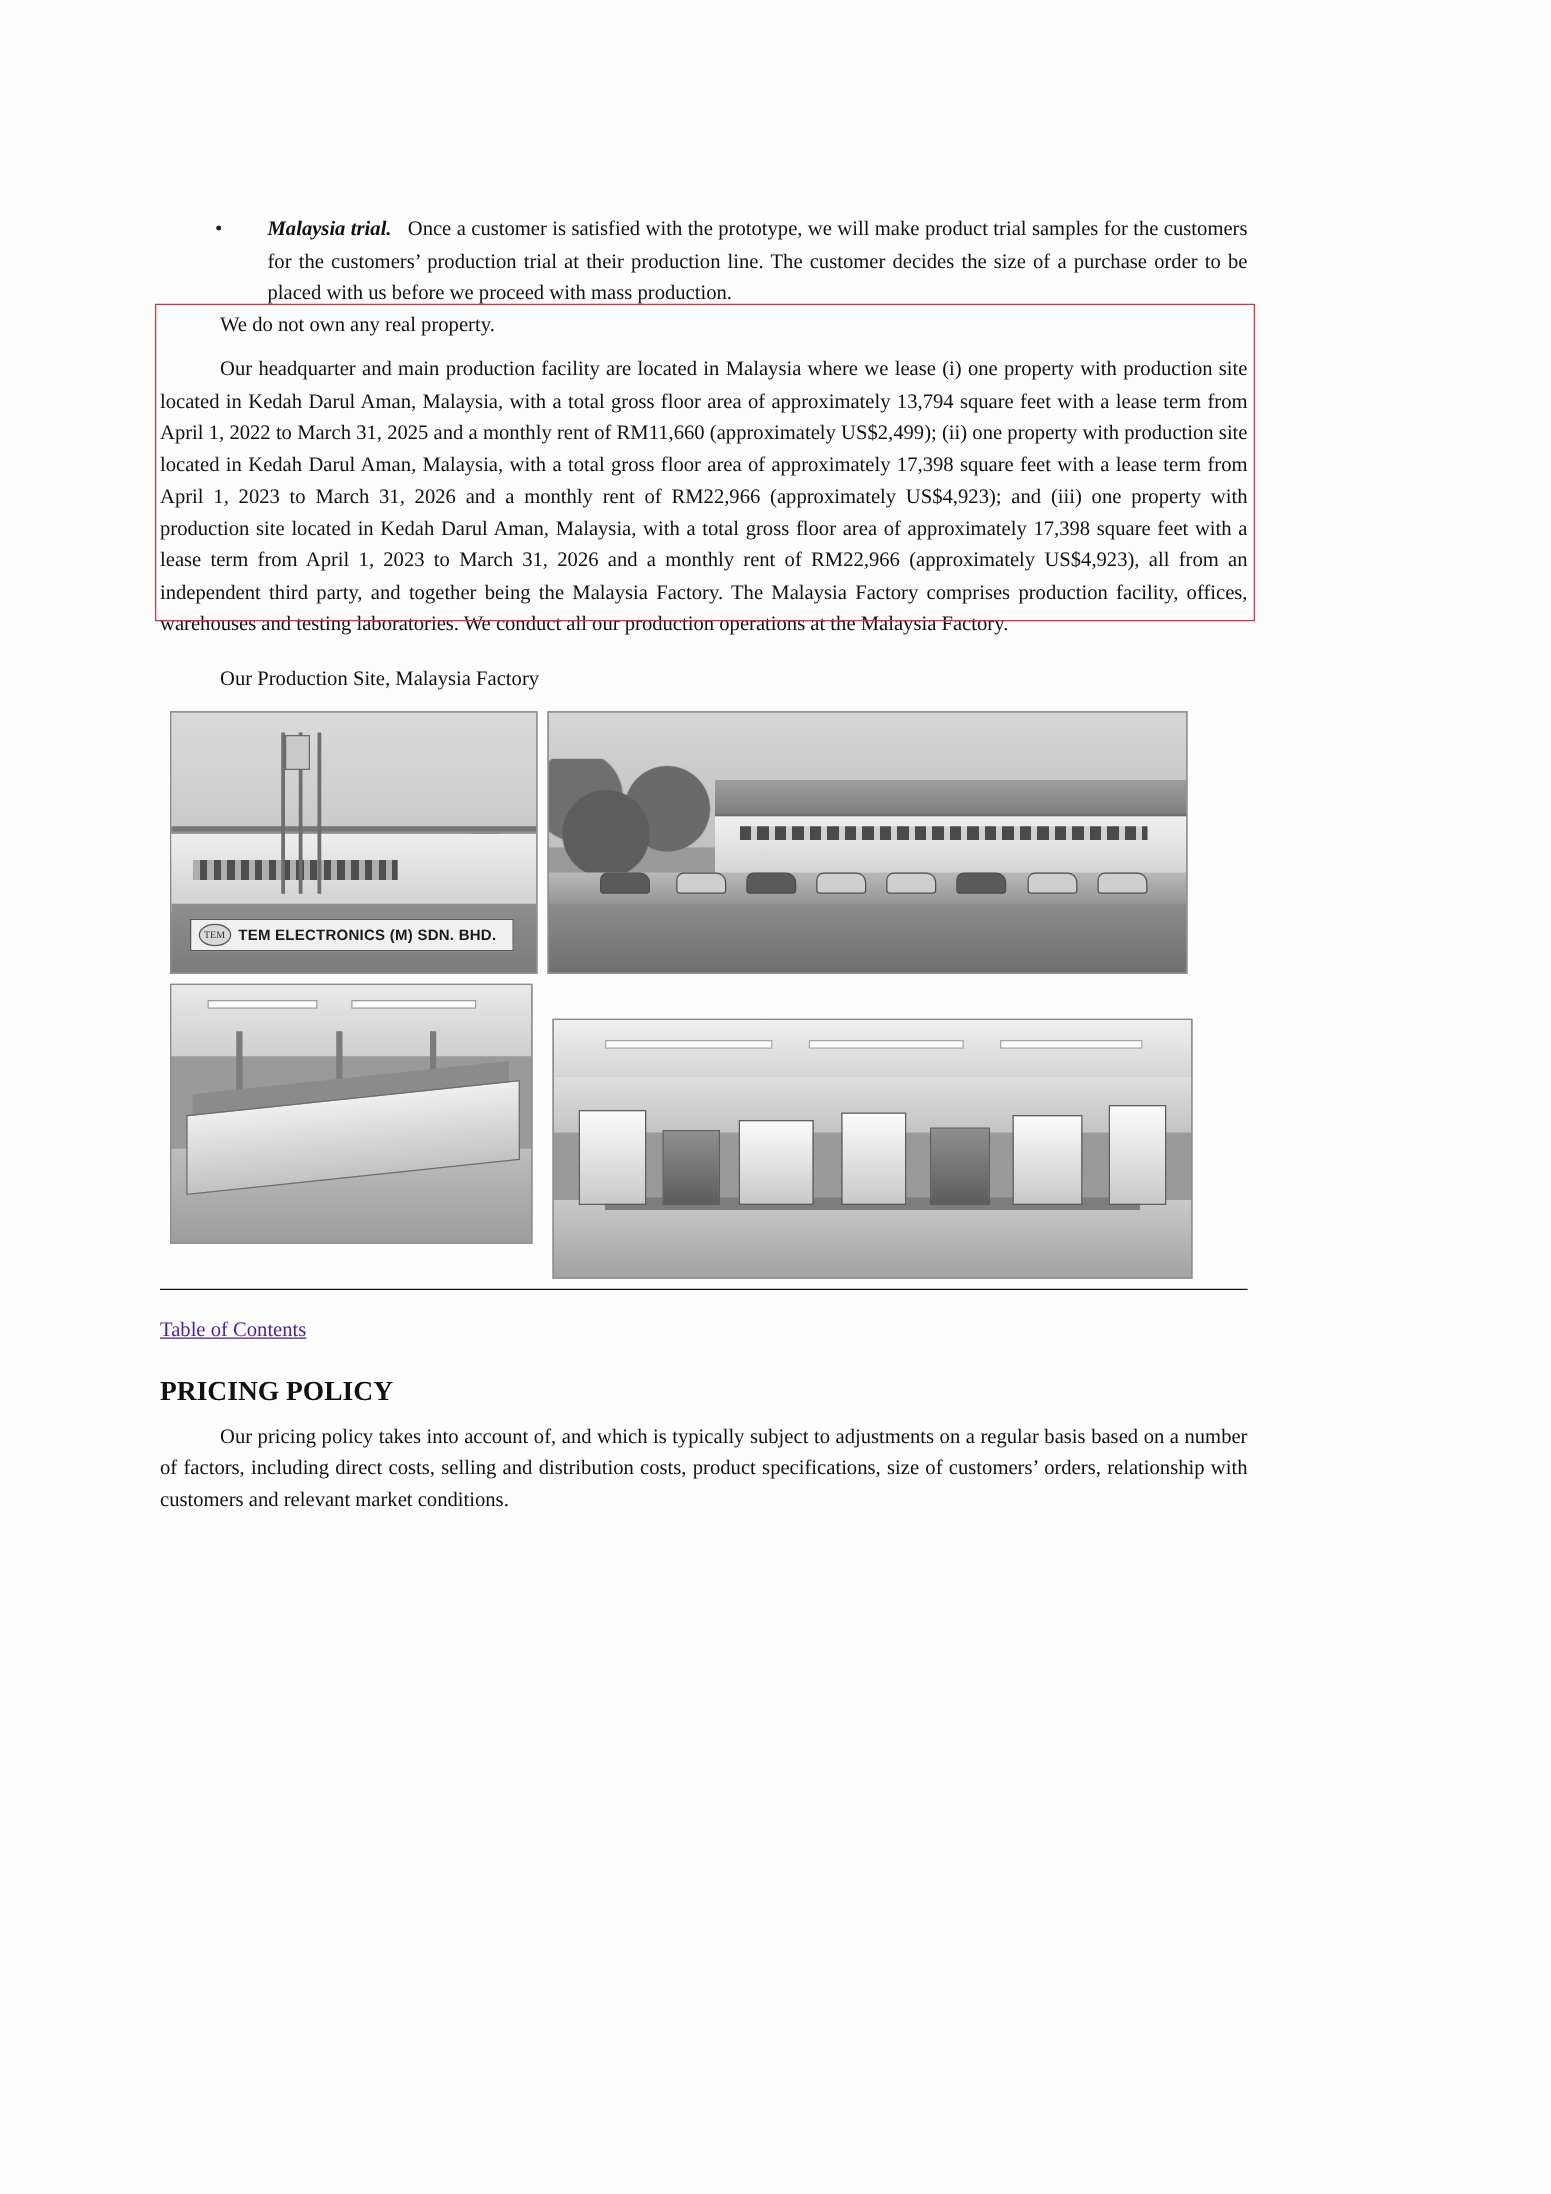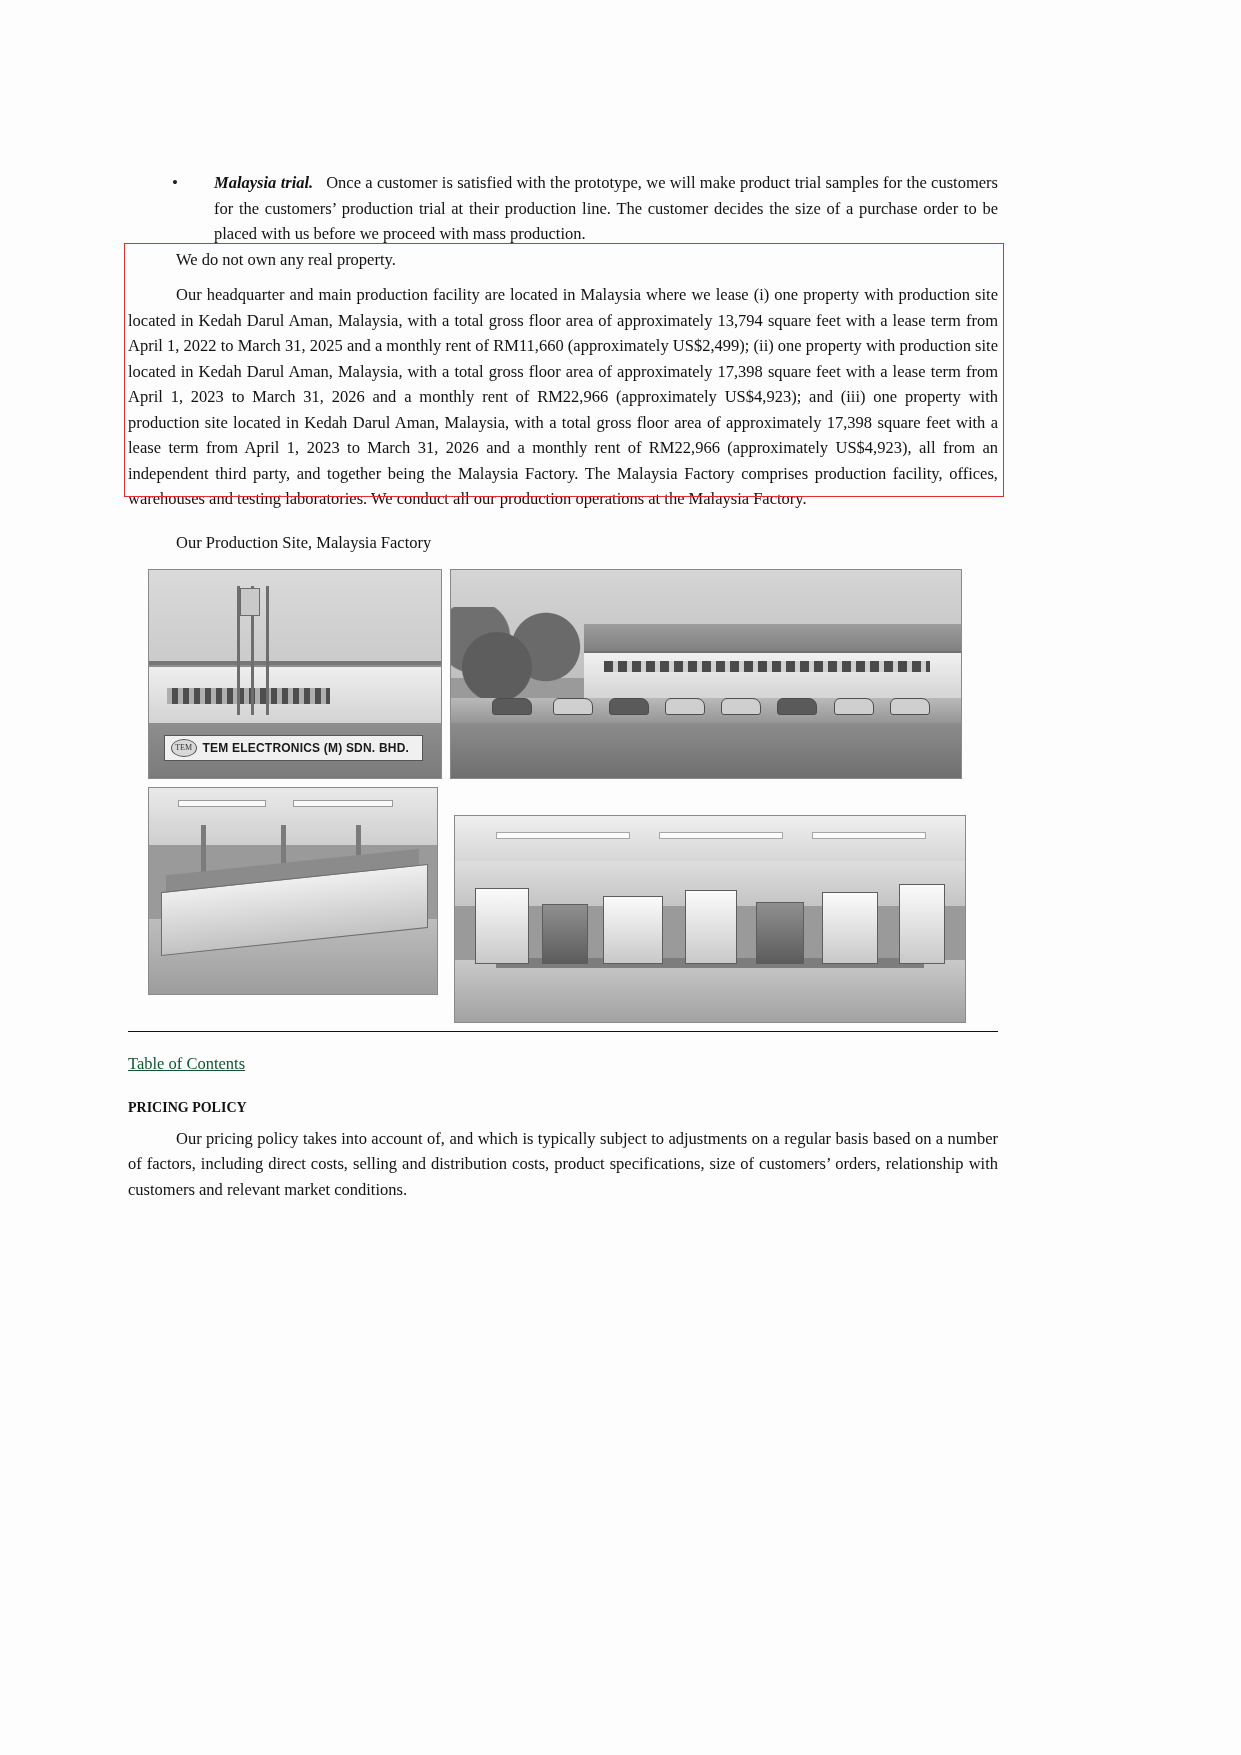--- a/index.html
+++ b/index.html
@@ -83,21 +83,21 @@
   }
   
   .sitecaption {
     font-size: 16.5px;
     line-height: 25px;
     margin: 18px 0 14px 48px;
     color: #111;
   }
   
   .photos {
-    margin: 6px 0 0 20px;
+    margin: 6px 0 0 8px;
     width: 820px;
     text-decoration: underline;
   }
   .photo-row {
     display: flex;
     gap: 8px;
     margin-bottom: 8px;
   }
   .photo {
     position: relative;
@@ -199,26 +199,26 @@
   .rule {
     border: 0;
     border-top: 1px solid #111;
     margin: 4px 0 0 0;
     width: 870px;
   }
   .toc {
     margin-top: 22px;
     font-size: 16.5px;
     text-decoration: underline;
-    color: #14532d;
+    color: #4c1d95;
     display: inline-block;
   }
   .heading2 {
     font-family: "Liberation Serif", serif;
-    font-size: 14px;
+    font-size: 22px;
     font-weight: bold;
     margin-top: 26px;
     margin-bottom: 10px;
     color: #111;
   }
 </style>
 </head>
 <body>
 
 <div class="page">

